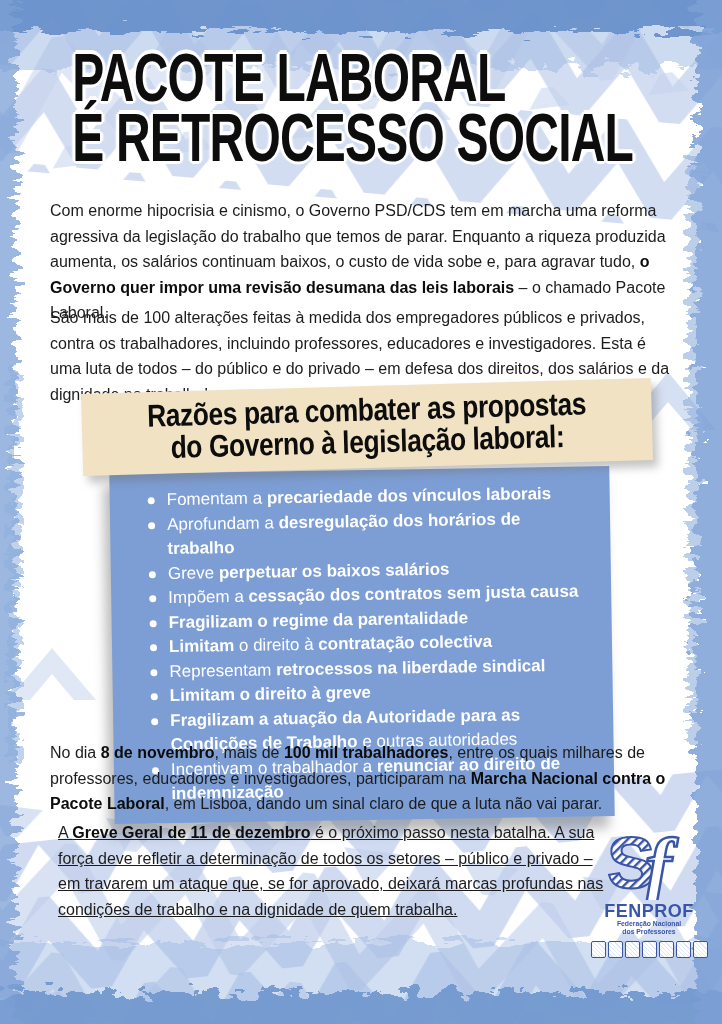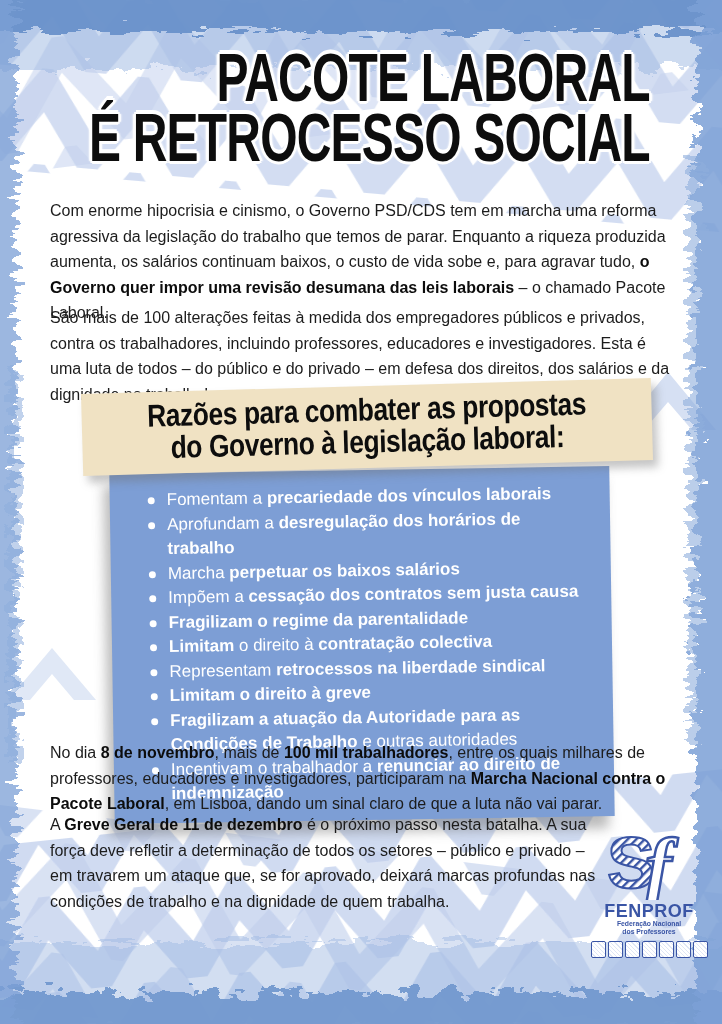--- a/index.html
+++ b/index.html
@@ -15,21 +15,21 @@
   .edge-bottom-dark{left:-20px;right:-20px;bottom:-16px;height:48px;background:#7399cf;filter:url(#rough2);opacity:.95;z-index:3;}
   .edge-bottom-light{left:-20px;right:-20px;bottom:-4px;height:86px;background:#9db8e2;filter:url(#rough);opacity:.45;z-index:2;}
   .edge-left{top:-20px;bottom:-20px;left:-14px;width:30px;background:#7ba0d6;filter:url(#rough);opacity:.75;z-index:3;}
   .edge-right{top:-20px;bottom:-20px;right:-16px;width:42px;background:#7ba0d6;filter:url(#rough2);opacity:.85;z-index:3;}
   .edge-right-inner{top:160px;bottom:280px;right:18px;width:16px;background:#8fafdd;filter:url(#rough);opacity:.6;z-index:3;}
   .edge-left-inner{top:370px;bottom:260px;left:8px;width:12px;background:#8fafdd;filter:url(#rough2);opacity:.55;z-index:3;}
   
   .chevrons{position:absolute;inset:0;z-index:1;pointer-events:none;}
   
   .title{
-    position:absolute;left:0;right:0;top:48px;z-index:6;text-align:right;
+    position:absolute;left:0;right:0;top:48px;z-index:6;text-align:left;
     font-weight:900;color:#0d0d0d;line-height:60px;font-size:60px;letter-spacing:-1px;
     text-shadow:-3px 0 0 #fff,3px 0 0 #fff,0 -3px 0 #fff,0 3px 0 #fff,
       -2px -2px 0 #fff,2px 2px 0 #fff,-2px 2px 0 #fff,2px -2px 0 #fff,
       -4px 0 2px #fff,4px 0 2px #fff;
   }
   .title .tline{display:block;transform:scale(.8,1.14);transform-origin:50% 50%;white-space:nowrap;}
   
   .para{
     position:absolute;left:50px;width:620px;z-index:6;
     font-size:16px;line-height:25.5px;color:#1c1c1c;
@@ -144,21 +144,21 @@
         <li>
           <span class="dot"></span>
           <span class="txt"><span>Fomentam a </span><span class="b">precariedade dos vínculos laborais</span></span>
         </li>
         <li>
           <span class="dot"></span>
           <span class="txt"><span>Aprofundam a </span><span class="b">desregulação dos horários de trabalho</span></span>
         </li>
         <li>
           <span class="dot"></span>
-          <span class="txt"><span>Marcha </span><span class="b">perpetuar os baixos salários</span></span>
+          <span class="txt"><span>Greve </span><span class="b">perpetuar os baixos salários</span></span>
         </li>
         <li>
           <span class="dot"></span>
           <span class="txt"><span>Impõem a </span><span class="b">cessação dos contratos sem justa causa</span></span>
         </li>
         <li>
           <span class="dot"></span>
           <span class="txt"><span class="b">Fragilizam o regime da parentalidade</span></span>
         </li>
         <li>
@@ -178,21 +178,21 @@
           <span class="txt"><span class="b">Fragilizam a atuação da Autoridade para as Condições de Trabalho</span><span> e outras autoridades</span></span>
         </li>
         <li>
           <span class="dot"></span>
           <span class="txt"><span>Incentivam o trabalhador a </span><span class="b">renunciar ao direito de indemnização</span></span>
         </li>
       </ul>
   </div>
 
   <p class="para p3" style="margin:0;"><span>No dia </span><span class="b">8 de novembro</span><span>, mais de </span><span class="b">100 mil trabalhadores</span><span>, entre os quais milhares de professores, educadores e investigadores, participaram na </span><span class="b">Marcha Nacional contra o Pacote Laboral</span><span>, em Lisboa, dando um sinal claro de que a luta não vai parar.</span></p>
-  <p class="para p4" style="margin:0;"><span>A </span><span class="b">Greve Geral de 11 de dezembro</span><span> é o próximo passo nesta batalha. A sua força deve refletir a determinação de todos os setores – público e privado – em travarem um ataque que, se for aprovado, deixará marcas profundas nas condições de trabalho e na dignidade de quem trabalha.</span></p>
+  <p class="para p4" style="margin:8px;text-decoration:underline;"><span>A </span><span class="b">Greve Geral de 11 de dezembro</span><span> é o próximo passo nesta batalha. A sua força deve refletir a determinação de todos os setores – público e privado – em travarem um ataque que, se for aprovado, deixará marcas profundas nas condições de trabalho e na dignidade de quem trabalha.</span></p>
 
 
   <div class="fenprof">
     <svg class="monogram" width="96" height="78" viewBox="0 0 96 78">
       <defs>
         <pattern id="hatch" width="6" height="6" patternUnits="userSpaceOnUse" patternTransform="rotate(45)">
           <rect width="6" height="6" fill="#ffffff"></rect>
           <rect width="2.4" height="6" fill="#3a55a5"></rect>
         </pattern>
       </defs>

